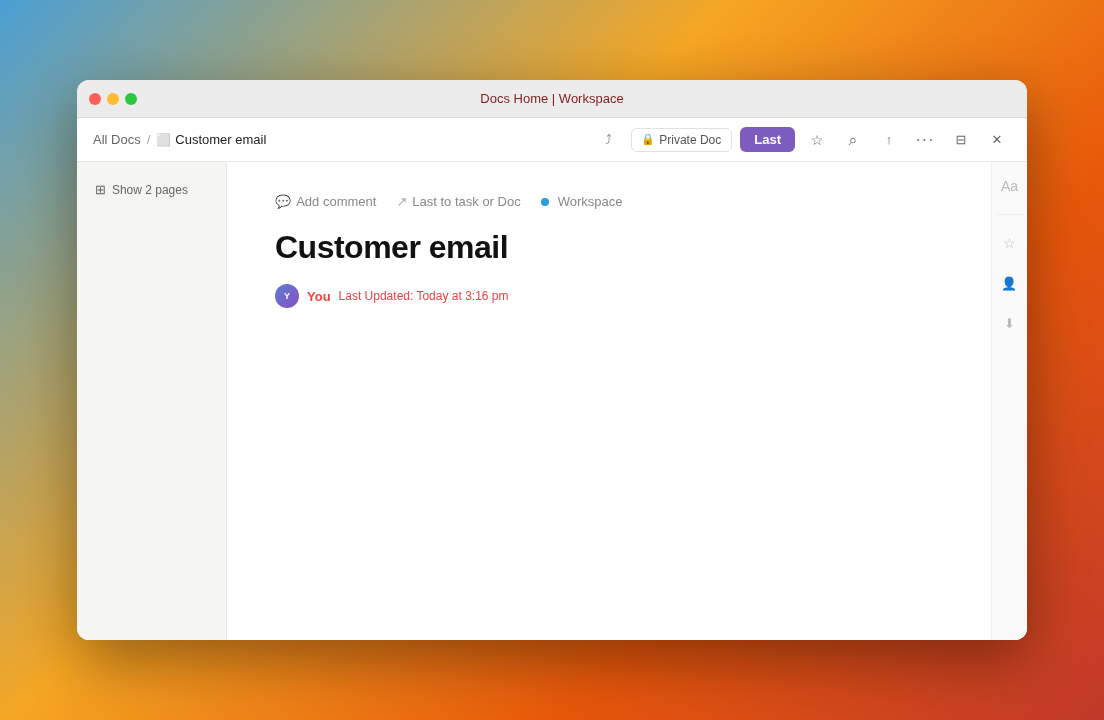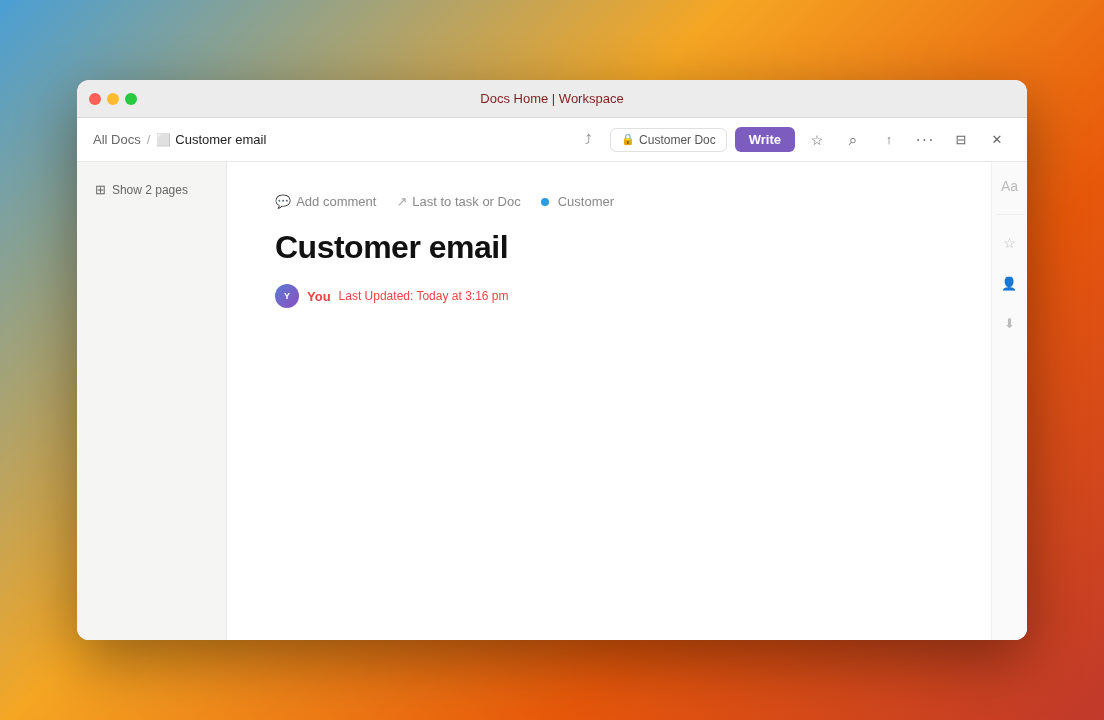--- a/index.html
+++ b/index.html
@@ -353,23 +353,23 @@
       <span class="breadcrumb-current">
         <span class="breadcrumb-doc-icon">⬜</span>
         <span>Customer email</span>
       </span>
     </div>
 
     <div class="toolbar-actions">
       <button class="toolbar-icon-btn" title="Share" style="color:#888;font-size:13px;">⤴</button>
       <div class="private-doc-badge">
         <span style="font-size:11px;">🔒</span>
-        <span>Customer Doc</span>
+        <span>Private Doc</span>
       </div>
-      <button class="share-btn">Write</button>
+      <button class="share-btn">Last</button>
       <button class="toolbar-icon-btn" style="font-size:14px;">☆</button>
       <button class="toolbar-icon-btn" style="font-size:15px;">⌕</button>
       <button class="toolbar-icon-btn" style="font-size:13px;">↑</button>
       <button class="toolbar-icon-btn" style="font-size:16px;letter-spacing:1px;">···</button>
       <button class="toolbar-icon-btn" style="font-size:13px;">⊟</button>
       <button class="toolbar-icon-btn" style="font-size:13px;">✕</button>
     </div>
   </div>
 
   <div class="main">
@@ -388,21 +388,21 @@
           <div class="doc-toolbar-item">
             <span style="font-size:13px;color:#aaa;">💬</span>
             <span>Add comment</span>
           </div>
           <div class="doc-toolbar-item">
             <span style="font-size:13px;color:#aaa;">↗</span>
             <span>Last to task or Doc</span>
           </div>
           <div class="summarize-item">
             <span class="summarize-dot"></span>
-            <span style="font-size:13px;color:#888;margin-left:4px;">Customer</span>
+            <span style="font-size:13px;color:#888;margin-left:4px;">Workspace</span>
           </div>
         </div>
 
         <h1 class="doc-title">Customer email</h1>
 
         <div class="doc-meta">
           <div class="avatar">
             <div class="avatar-inner">Y</div>
           </div>
           <span class="author-name">You</span>

